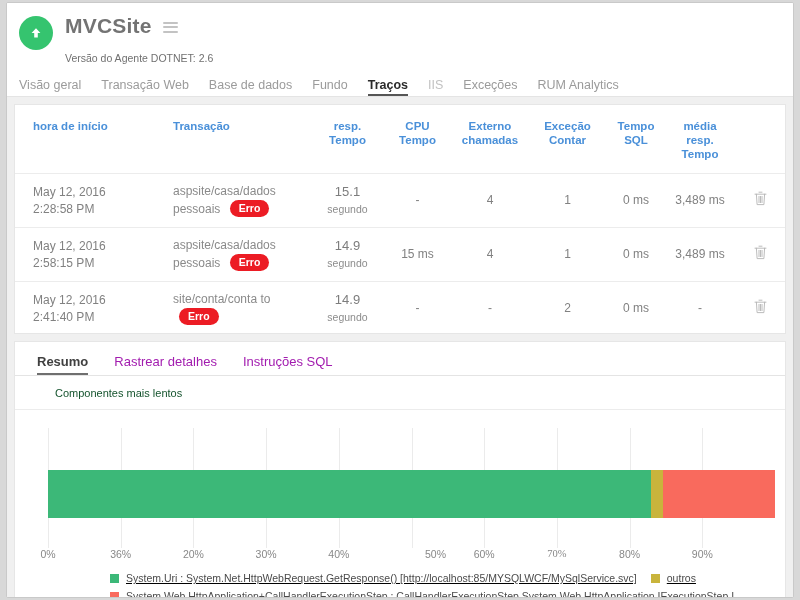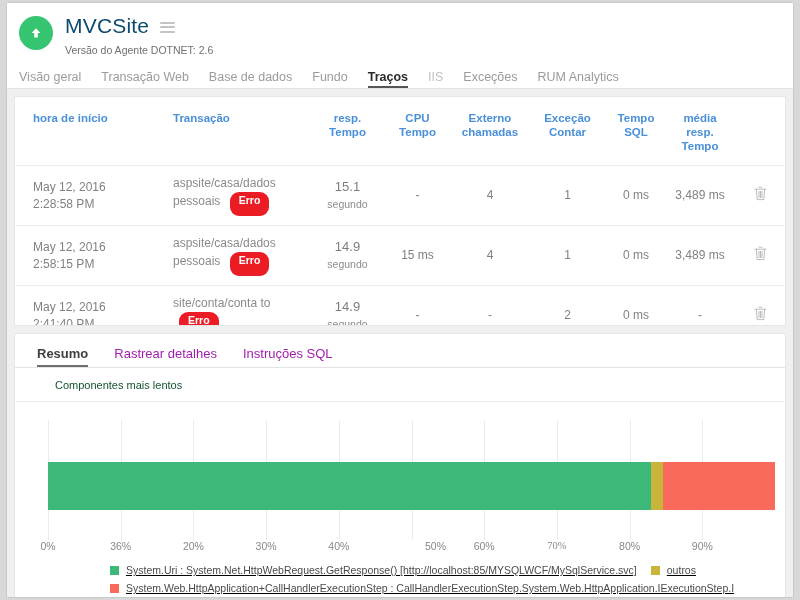--- a/index.html
+++ b/index.html
@@ -52,22 +52,22 @@
     margin-left: 12px;
     display: flex;
     flex-direction: column;
   }
   .brand-title-row {
     display: flex;
     align-items: center;
   }
   .brand-title {
     font-size: 21px;
-    color: #0c4a6e;
-    font-weight: normal;
+    color: #737373;
+    font-weight: bold;
     letter-spacing: 0.2px;
     line-height: 22px;
     text-align: right;
   }
   .hamburger-icon {
     margin-left: 11px;
     display: inline-flex;
     flex-direction: column;
     justify-content: space-between;
     width: 15px;
@@ -78,21 +78,21 @@
   }
   .hamburger-icon i {
     display: block;
     height: 2px;
     background: #c3c3c3;
     border-radius: 1px;
   }
   .brand-sub {
     font-size: 10.5px;
     color: #707070;
-    margin-top: 7px;
+    margin-top: 15px;
     line-height: 12px;
     text-align: center;
   }
   
   .top-nav {
     display: flex;
     align-items: flex-end;
     padding: 6px 0 0 12px;
     border-bottom: 1px solid #e4e4e4;
     height: 26px;
@@ -170,21 +170,21 @@
     color: #8a8a8a;
     line-height: 17px;
   }
   .badge-erro {
     display: inline-block;
     background: #ec1c24;
     color: #ffffff;
     font-size: 10.5px;
     font-weight: bold;
     border-radius: 9px;
-    padding: 2px 9px 10px 9px;
+    padding: 2px 9px 3px 9px;
     line-height: 12px;
     margin-left: 6px;
     vertical-align: 1px;
   }
   .resp-val { font-size: 13px; color: #7d7d7d; }
   .resp-unit { font-size: 10.5px; color: #8c8c8c; }
   .trash-btn {
     color: #b4b4b4;
     font-size: 15px;
     cursor: pointer;

